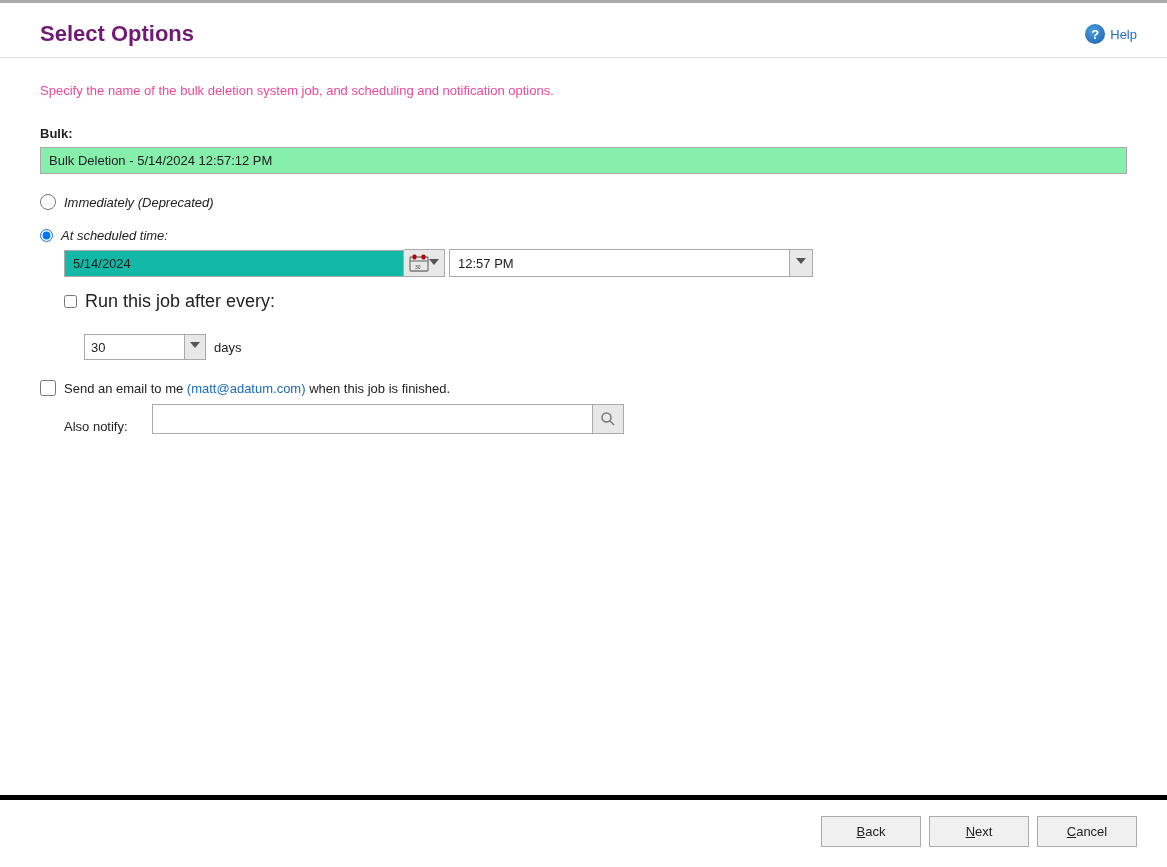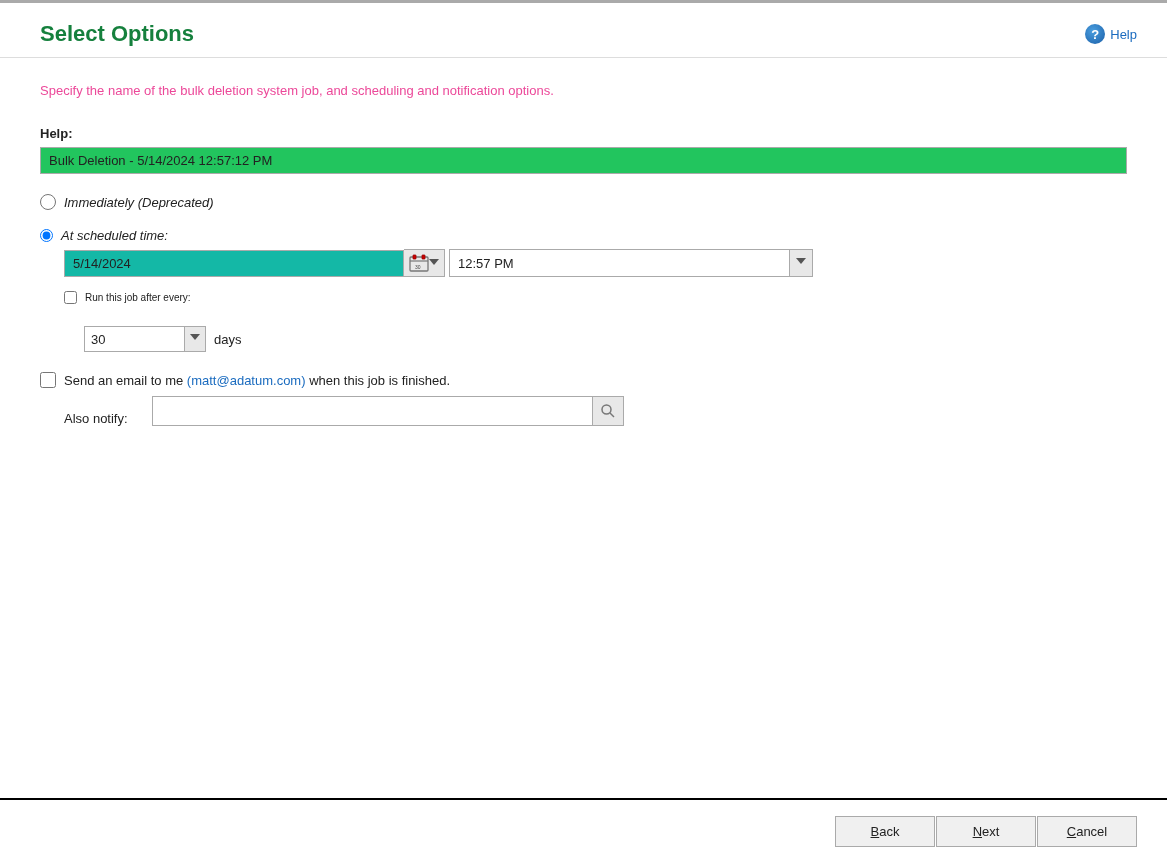--- a/index.html
+++ b/index.html
@@ -23,21 +23,21 @@
     .header {
       display: flex;
       justify-content: space-between;
       align-items: center;
       padding: 18px 30px 10px 40px;
       border-bottom: 1px solid #ddd;
     }
     .page-title {
       font-size: 22px;
       font-weight: bold;
-      color: #15803d;
+      color: #701a75;
     }
     .help-link {
       display: flex;
       align-items: center;
       gap: 5px;
       color: #1a6bbf;
       font-size: 13px;
       cursor: pointer;
       text-decoration: none;
     }
@@ -72,21 +72,21 @@
       margin-bottom: 6px;
       color: #222;
     }
     .text-input {
       width: 100%;
       padding: 5px 8px;
       border: 1px solid #aaa;
       font-size: 13px;
       font-family: inherit;
       color: #222;
-      background: #22c55e;
+      background: #86efac;
     }
     .section-label {
       font-weight: bold;
       font-size: 13px;
       margin-bottom: 14px;
       color: #222;
     }
     .radio-row {
       display: flex;
       align-items: center;
@@ -168,21 +168,21 @@
       cursor: pointer;
       height: 28px;
     }
     .repeat-row {
       display: flex;
       align-items: center;
       gap: 8px;
       margin-bottom: 22px;
     }
     .repeat-label {
-      font-size: 10px;
+      font-size: 18px;
       color: #222;
     }
     .interval-select-wrap {
       display: flex;
       align-items: center;
       margin-left: 20px;
     }
     .interval-input {
       width: 100px;
       padding: 4px 6px;
@@ -264,23 +264,23 @@
       border: 1px solid #aaa;
       background: #e8e8e8;
       padding: 4px 7px;
       cursor: pointer;
       height: 30px;
     }
     .footer {
       display: flex;
       justify-content: flex-end;
       align-items: center;
-      gap: 1px;
+      gap: 8px;
       padding: 16px 30px 20px 30px;
-      border-top: 2px solid #000000;
+      border-top: 5px solid #000000;
     }
     .footer-btn {
       min-width: 100px;
       padding: 7px 22px;
       border: 1px solid #aaa;
       background: #f0f0f0;
       font-size: 13px;
       font-family: inherit;
       cursor: pointer;
       color: #222;
@@ -309,21 +309,21 @@
       <span class="help-icon">?</span>
       <span>Help</span>
     </a>
   </div>
 
   <div class="content">
 
     <p class="description">Specify the name of the bulk deletion system job, and scheduling and notification options.</p>
 
     <div class="field-group">
-      <div class="field-label">Help:</div>
+      <div class="field-label">Bulk:</div>
       <input type="text" class="text-input" value="Bulk Deletion - 5/14/2024 12:57:12 PM" style="">
     </div>
 
     <div class="field-group">
 
       <div class="radio-row">
         <input type="radio" name="starttime" id="radio-immediately" style="">
         <label class="radio-label" for="radio-immediately">Immediately (Deprecated)</label>
       </div>
 

